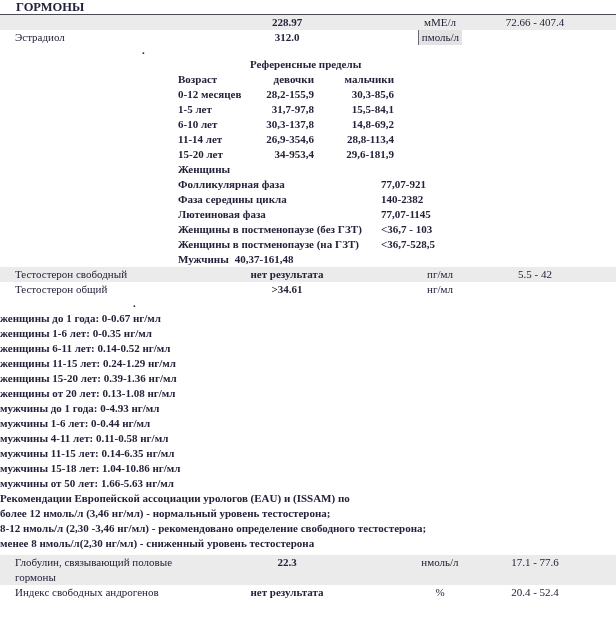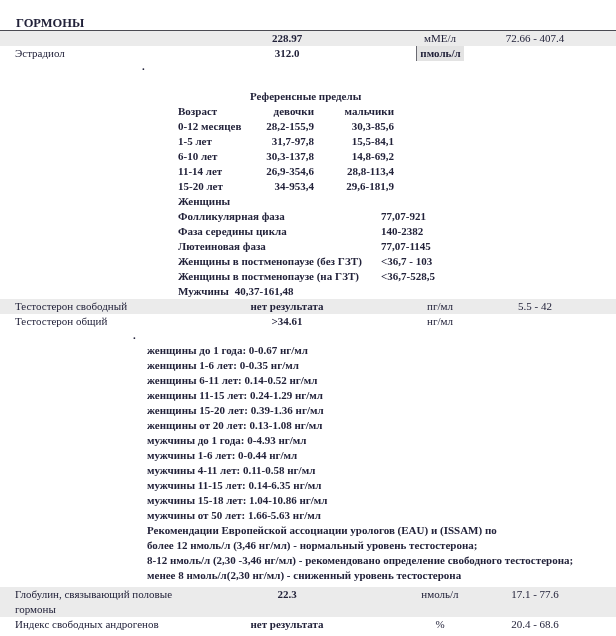--- a/index.html
+++ b/index.html
@@ -16,54 +16,53 @@
     overflow:hidden;
     color:var(--text);
     font-family:"Liberation Serif","DejaVu Serif",serif;
     font-size:11px;
     line-height:15px;
   }
   .sec-title{
     font-weight:bold;
     font-size:12.5px;
     line-height:13px;
-    padding:17px 0 0 16px;
+    padding:1px 0 0 16px;
     border-bottom:1px solid var(--rule);
     height:13px;
     box-sizing:content-box;
   }
   .row{
     display:grid;
     grid-template-columns:232px 110px 58px 80px 110px 1fr;
     align-items:start;
     min-height:15px;
   }
   .row.gray{background:var(--row-bg);}
   .cell-name{grid-column:1;padding-left:15px;max-width:180px;}
   .cell-result{grid-column:2;text-align:center;font-weight:bold;}
   .cell-unit{grid-column:4;text-align:center;}
   .cell-range{grid-column:5;text-align:center;}
   .unit-hl{
     display:inline-block;
     background:var(--unit-hl);
     border-left:1px solid #6a6a72;
     padding:0 3px;
-    font-weight:bold;
   }
   .dot-line{height:12px;line-height:11px;font-weight:bold;padding-left:142px;}
   .dot-line.testo{height:14px;line-height:12px;padding-left:133px;}
   .ref-block{font-weight:bold;}
-  .ref-est{padding-left:178px;margin-top:16px;}
+  .ref-est{padding-left:178px;}
   .ref-title{margin-left:72px;}
   .age-grid-row{display:grid;grid-template-columns:70px 66px 80px;white-space:nowrap;}
   .age-c2,.age-c3{text-align:right;}
   .phase-row .phase-label{display:inline-block;min-width:197px;}
   .phase-row .phase-value{margin-left:6px;}
   .men-line .men-value{margin-left:6px;}
-  .ref-testo{padding-left:147px;}
+  .ref-testo{}
   .glob-row{margin-top:4px;}
 </style>
 </head>
 <body>
 
 <div class="page">
 
   <div class="sec-title">ГОРМОНЫ</div>
 
   <div class="row gray">
@@ -173,16 +172,16 @@
     <div class="cell-name">Глобулин, связывающий половые гормоны</div>
     <div class="cell-result">22.3</div>
     <div class="cell-unit">нмоль/л</div>
     <div class="cell-range">17.1 - 77.6</div>
   </div>
 
   <div class="row">
     <div class="cell-name">Индекс свободных андрогенов</div>
     <div class="cell-result">нет результата</div>
     <div class="cell-unit">%</div>
-    <div class="cell-range">20.4 - 68.6</div>
+    <div class="cell-range">20.4 - 52.4</div>
   </div>
 
 </div>
 
 </body></html>

